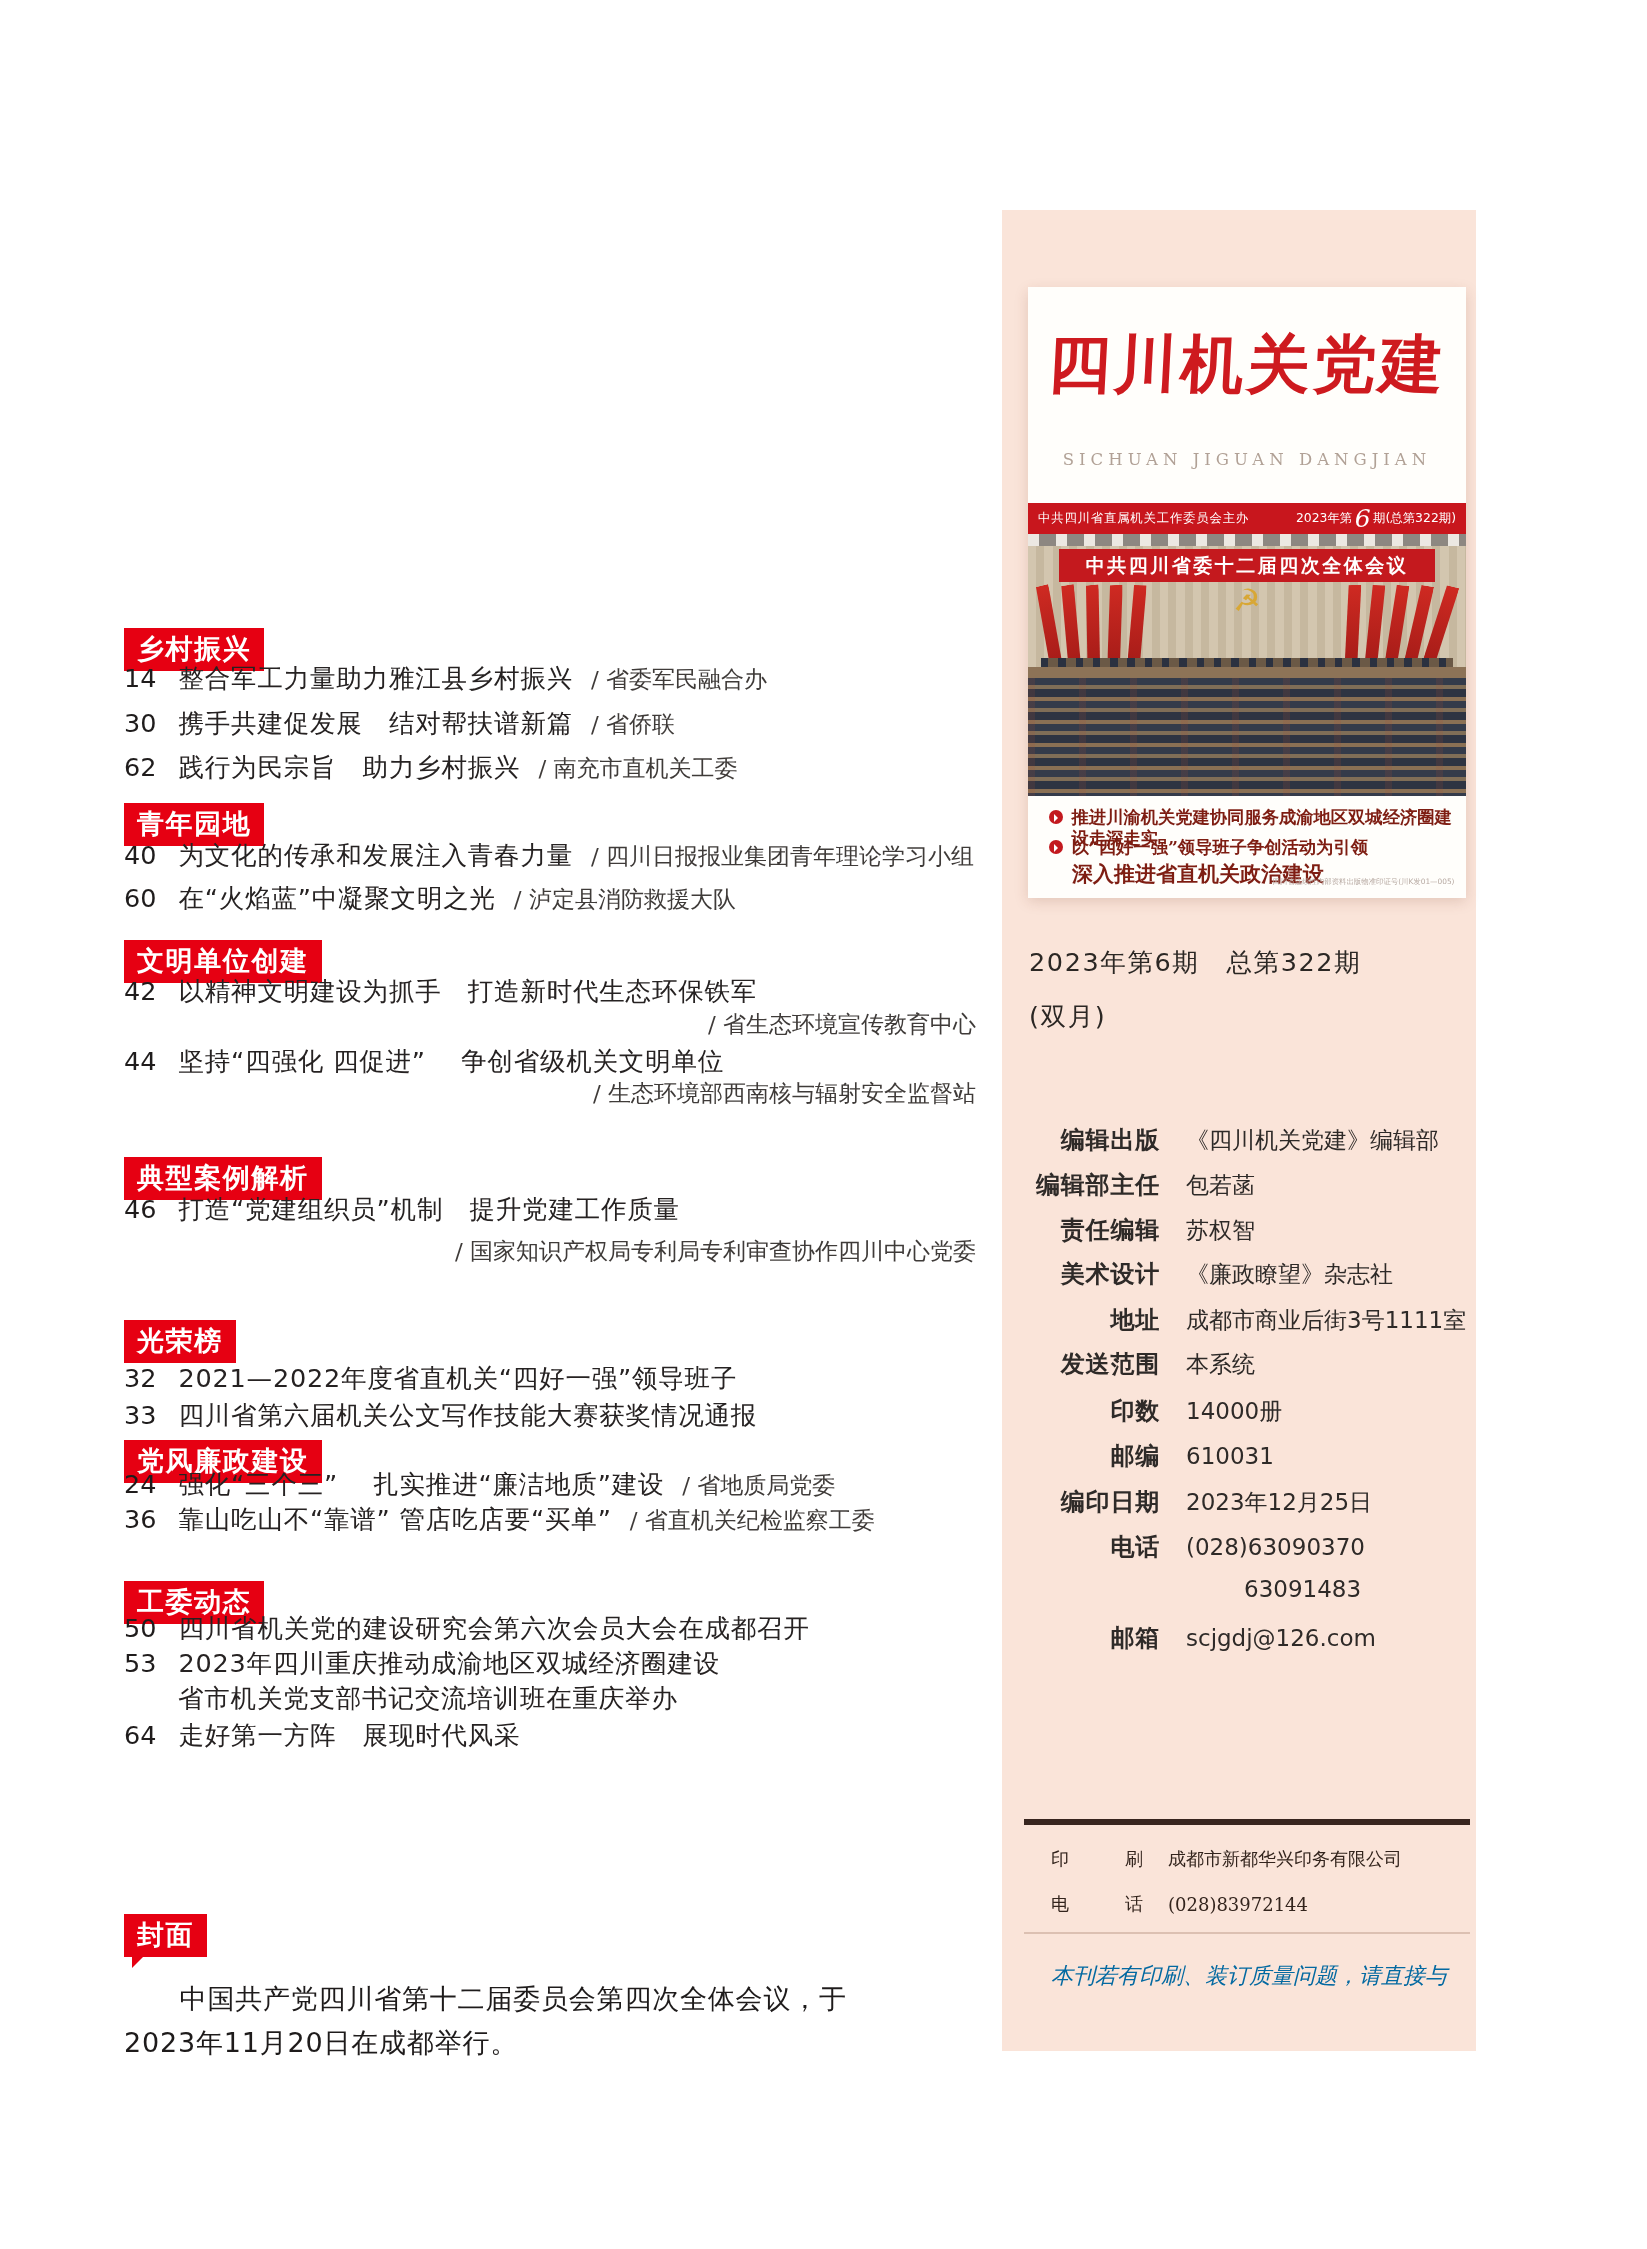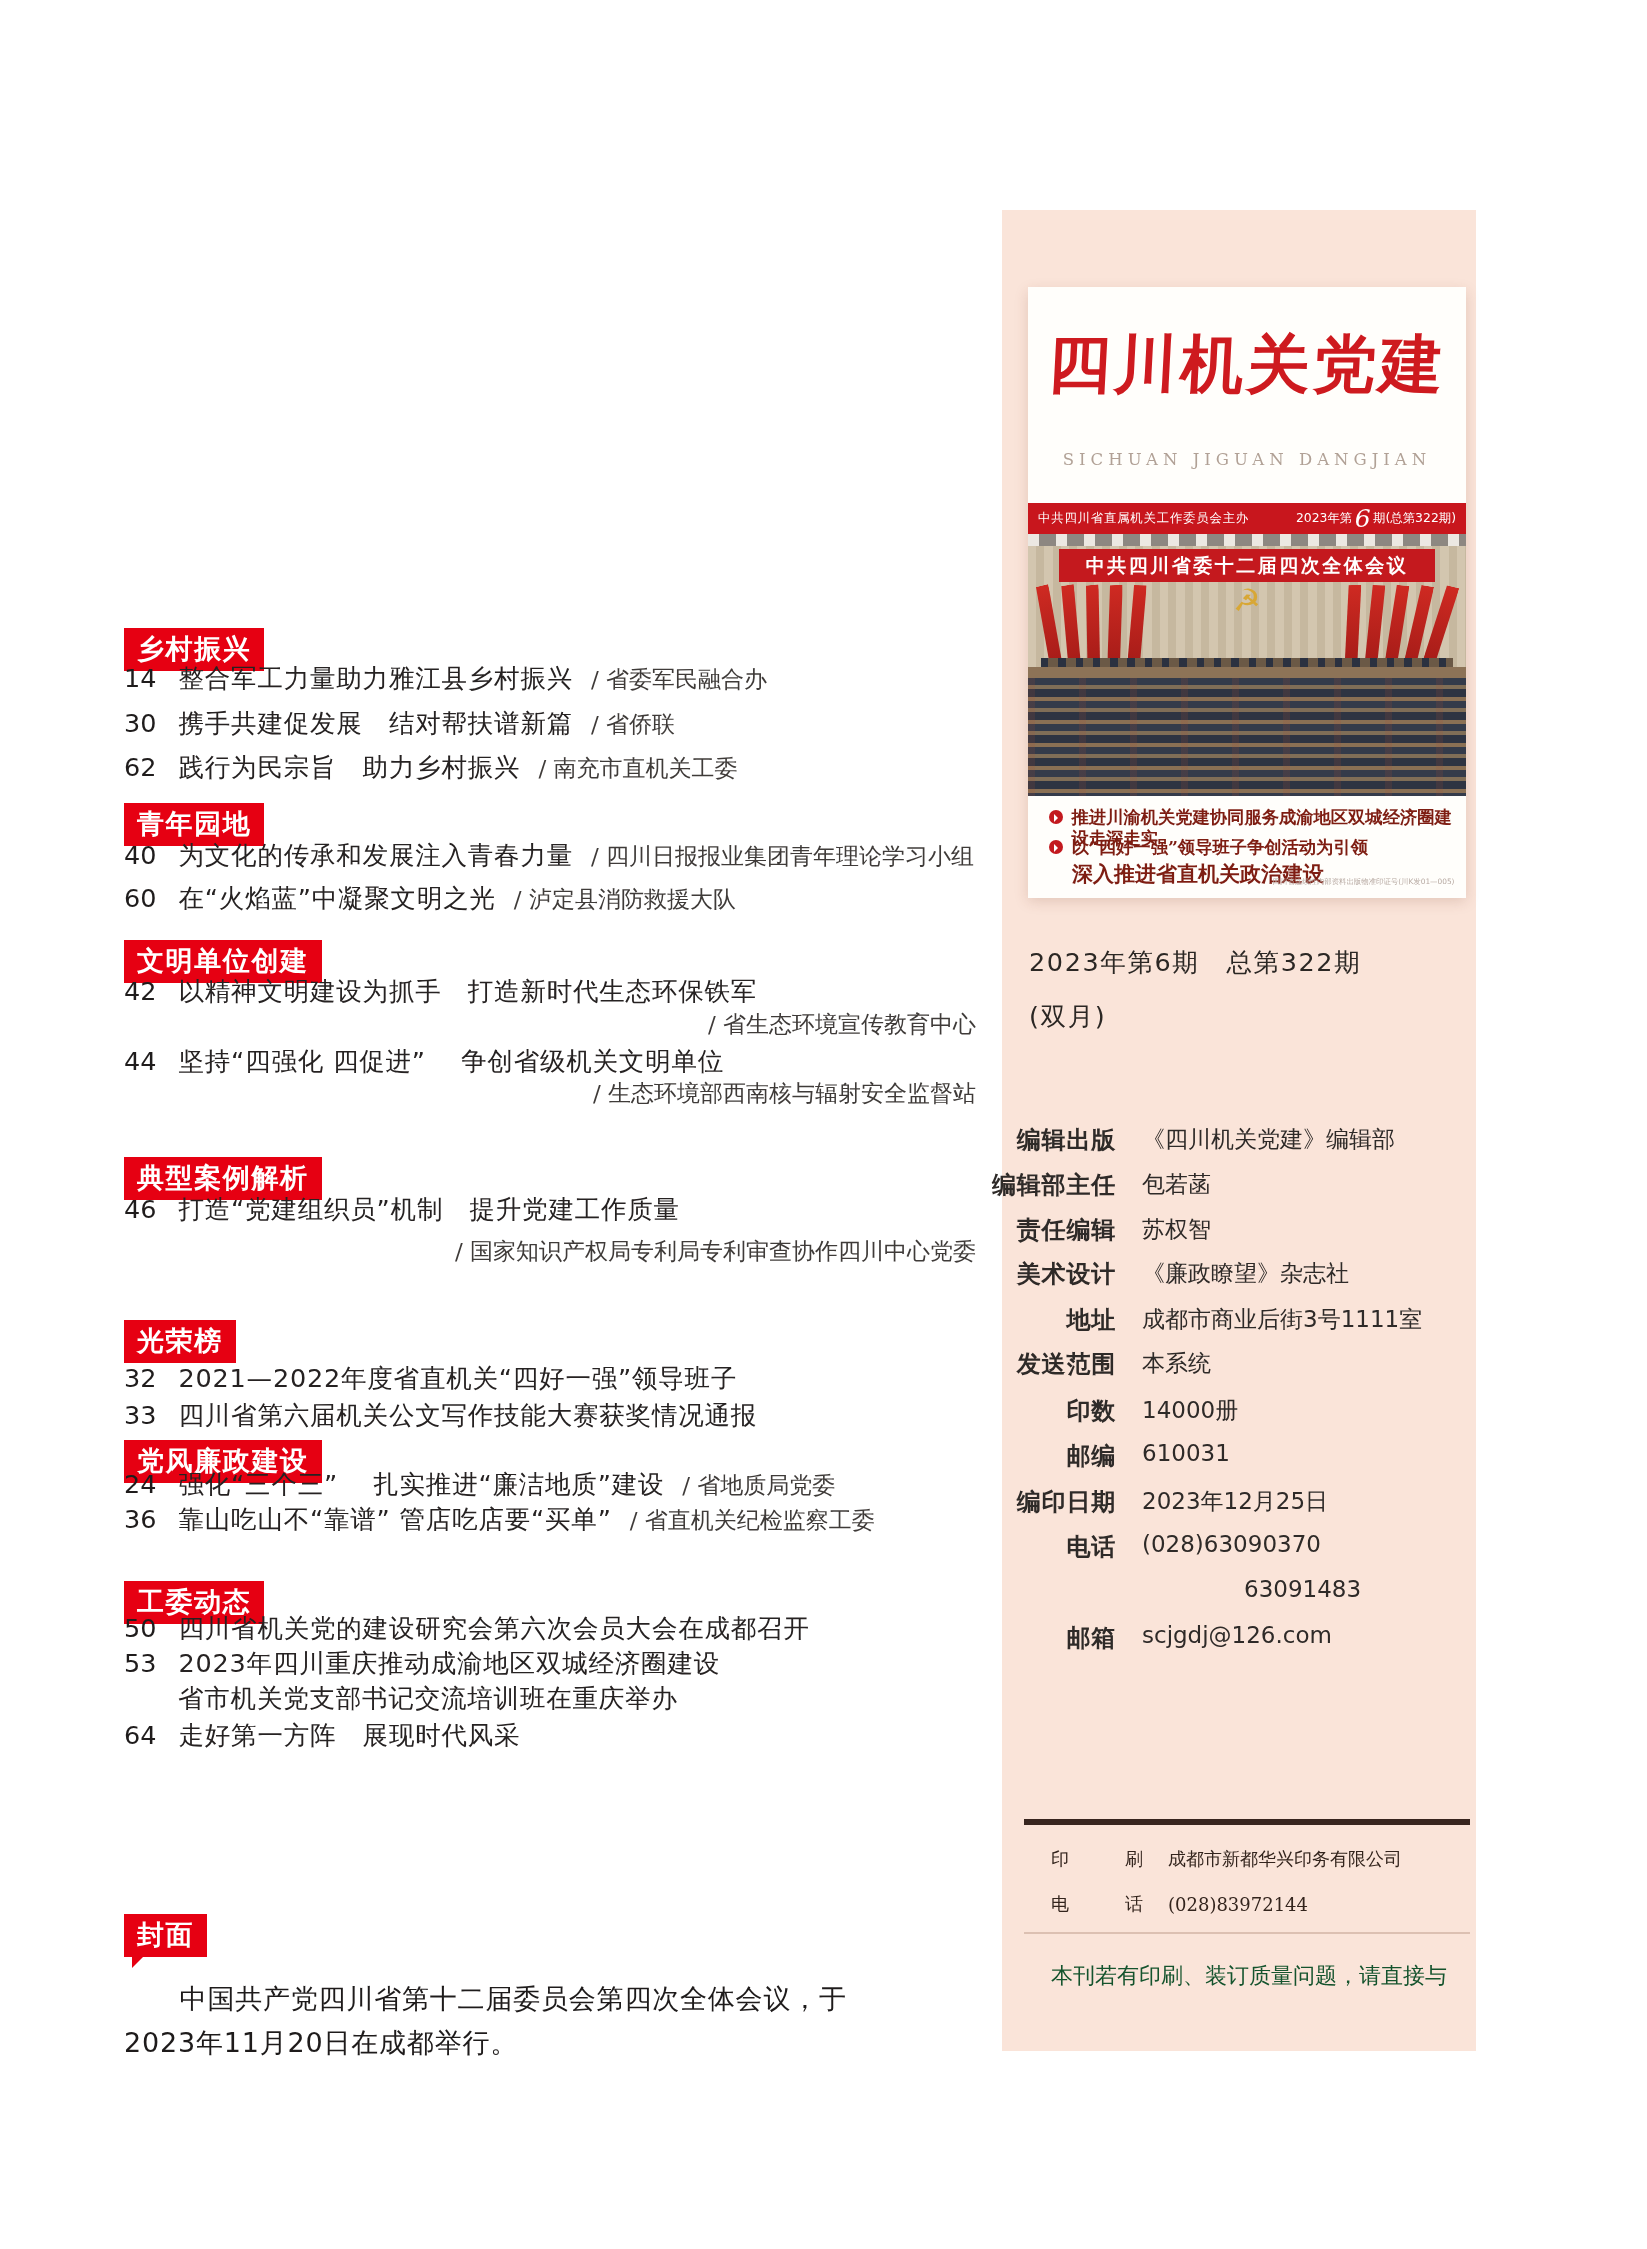--- a/index.html
+++ b/index.html
@@ -53,32 +53,32 @@
           repeating-linear-gradient(180deg,#343b4a 0 7.4px,#806e57 7.4px 11.5px,#2e3442 11.5px 19px,#8a7054 19px 23px);}
   
   .bullet{position:absolute;left:21.4px;right:13px;display:flex;align-items:flex-start;
         font-family:"DejaVu Serif",serif;font-weight:bold;font-size:17.3px;line-height:21.4px;color:#7e1d12;}
   .bdot{flex:0 0 14px;height:14px;margin:3.3px 8.2px 0 0;border-radius:50%;background:#c3191f;position:relative;}
   .bdot::after{content:"";position:absolute;left:5px;top:3.3px;border:4.1px solid transparent;border-left-color:#fff;}
   .b2line{position:absolute;left:44px;font-family:"DejaVu Serif",serif;font-weight:bold;font-size:21px;color:#7e1d12;}
   .fineprint{position:absolute;right:11.5px;top:590px;font-size:7.4px;color:#b7a9a2;letter-spacing:0;}
   
   .issue-line{position:absolute;left:1029px;font-size:25.5px;color:#2b2724;letter-spacing:1.6px;}
-  .m-row{position:absolute;left:984px;width:428px;display:flex;align-items:flex-start;font-size:24px;color:#2e2a28;}
+  .m-row{position:absolute;left:1028px;width:428px;display:flex;align-items:center;font-size:24px;color:#2e2a28;}
   .m-label{width:132px;text-align:right;font-weight:bold;letter-spacing:0.8px;flex:0 0 132px;}
   .m-val{margin-left:26px;font-size:23px;white-space:nowrap;}
   .m-val2{position:absolute;left:1244px;font-size:23px;color:#2e2a28;}
   .thickline{position:absolute;left:1024px;width:446px;height:5.8px;background:#38251f;}
   .p-row{position:absolute;left:1051px;display:flex;align-items:center;
         font-family:"DejaVu Serif",serif;font-size:18px;color:#33241d;}
   .p-label{width:92px;text-align:justify;text-align-last:justify;flex:0 0 92px;}
   .p-val{margin-left:25px;white-space:nowrap;}
   .thinline{position:absolute;left:1024px;width:446px;height:1.6px;background:#dcc0b2;}
   .note{position:absolute;left:1051px;width:424px;font-family:"DejaVu Serif",serif;
-        font-size:22px;line-height:45px;color:#14532d;}
+        font-size:22px;line-height:45px;color:#0369a1;font-style:italic;}
 </style>
 </head>
 <body>
 
 <div class="page">
 
   <div class="badge" style="top:628px">乡村振兴</div>
   <div class="toc-row" style="top:661px">
     <span class="toc-no">14</span>
     <span class="toc-title">整合军工力量助力雅江县乡村振兴</span>

